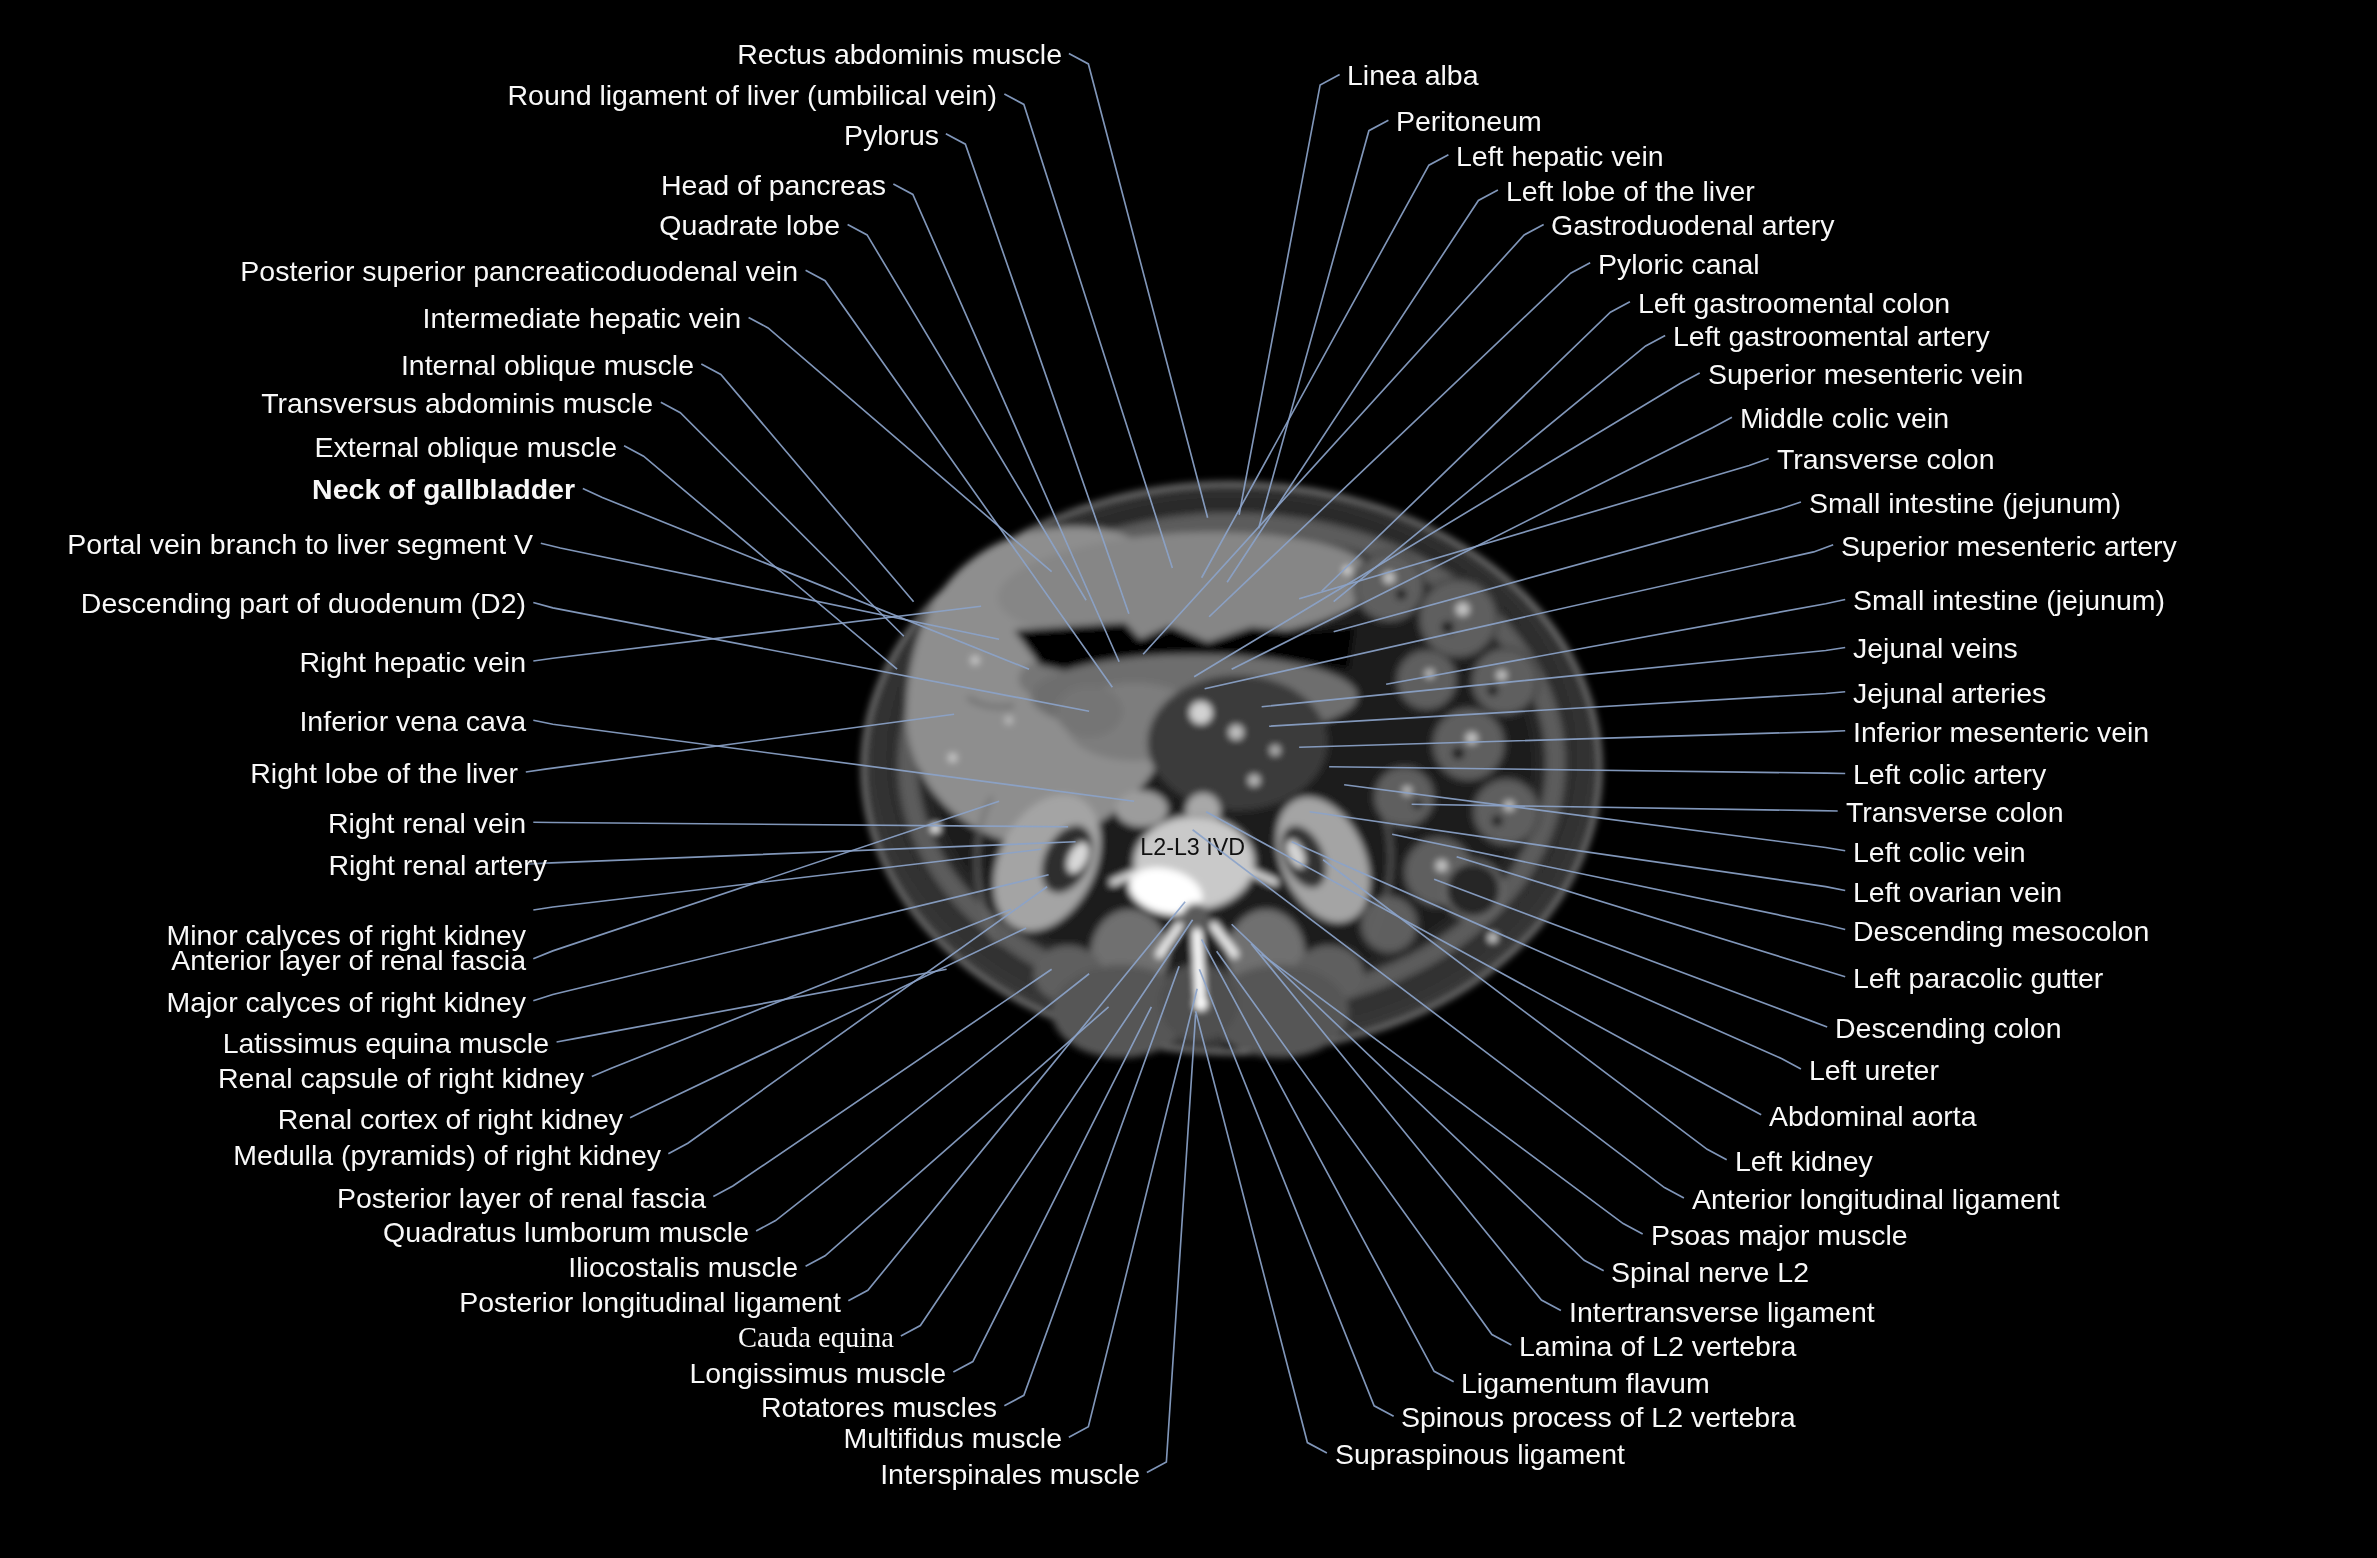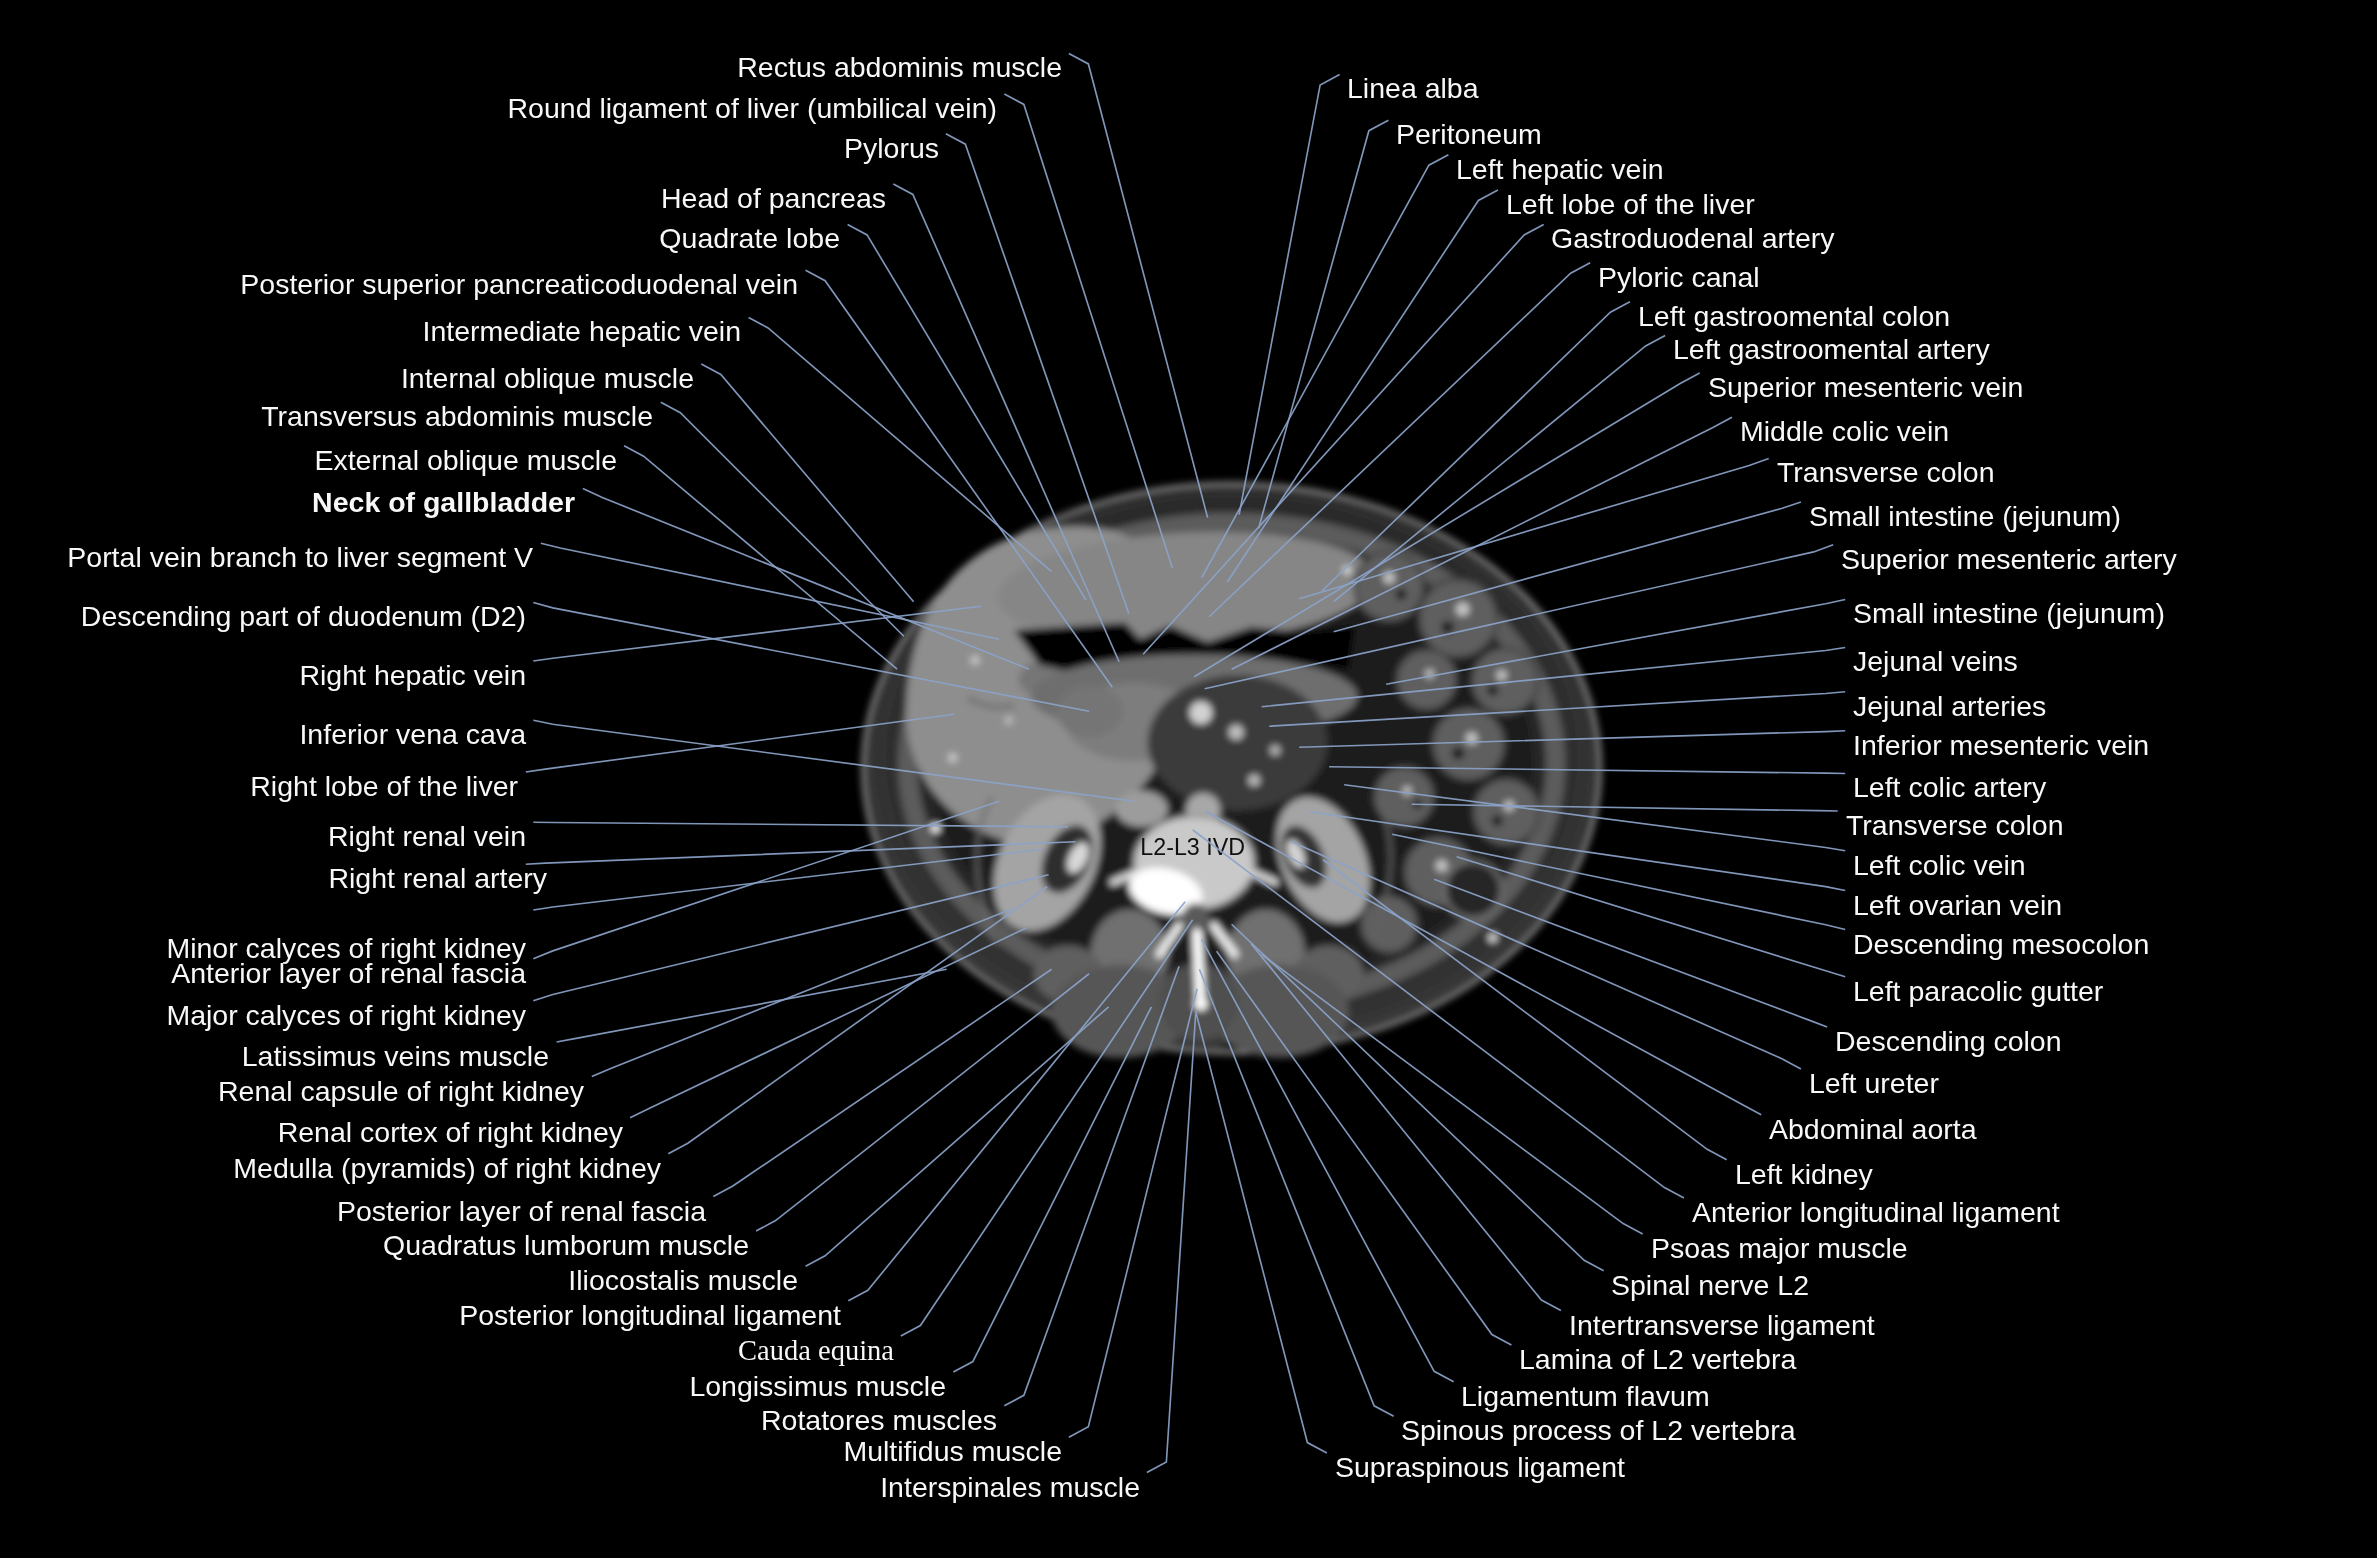--- a/index.html
+++ b/index.html
@@ -12,21 +12,21 @@
   #figure {
     position: relative;
     width: 2377px; height: 1559px;
     background: #000;
   }
   #ct-layer, #line-layer {
     position: absolute; left: 0; top: 0;
     width: 2377px; height: 1559px;
   }
   #labels-layer {
-    position: absolute; left: 0; top: 16px;
+    position: absolute; left: 0; top: 3px;
     width: 2377px; height: 1095px;
     pointer-events: none;
     text-align: center;
   }
   .anat-label {
     position: absolute;
     color: #f8f8f8;
     font-size: 28.5px;
     line-height: 1.1;
     white-space: nowrap;
@@ -262,21 +262,21 @@
       <div class="anat-label side-left" style="left: 533px; top: 543px;">Portal vein branch to liver segment V</div>
       <div class="anat-label side-left" style="left: 526px; top: 602px;">Descending part of duodenum (D2)</div>
       <div class="anat-label side-left" style="left: 526px; top: 661px;">Right hepatic vein</div>
       <div class="anat-label side-left" style="left: 526px; top: 720px;">Inferior vena cava</div>
       <div class="anat-label side-left" style="left: 518px; top: 772px;">Right lobe of the liver</div>
       <div class="anat-label side-left" style="left: 526px; top: 822px;">Right renal vein</div>
       <div class="anat-label side-left" style="left: 518px; top: 864px; margin-left: 29px;">Right renal artery</div>
       <div class="anat-label side-left" style="left: 526px; top: 910px; margin-top: 24px;">Minor calyces of right kidney</div>
       <div class="anat-label side-left" style="left: 526px; top: 959px;">Anterior layer of renal fascia</div>
       <div class="anat-label side-left" style="left: 526px; top: 1001px;">Major calyces of right kidney</div>
-      <div class="anat-label side-left" style="left: 549px; top: 1042px;">Latissimus veins muscle</div>
+      <div class="anat-label side-left" style="left: 549px; top: 1042px;">Latissimus equina muscle</div>
       <div class="anat-label side-left" style="left: 584px; top: 1077px;">Renal capsule of right kidney</div>
       <div class="anat-label side-left" style="left: 623px; top: 1118px;">Renal cortex of right kidney</div>
       <div class="anat-label side-left" style="left: 661px; top: 1154px;">Medulla (pyramids) of right kidney</div>
       <div class="anat-label side-left" style="left: 706px; top: 1197px;">Posterior layer of renal fascia</div>
       <div class="anat-label side-left" style="left: 749px; top: 1231px;">Quadratus lumborum muscle</div>
       <div class="anat-label side-left" style="left: 798px; top: 1266px;">Iliocostalis muscle</div>
       <div class="anat-label side-left" style="left: 841px; top: 1301px;">Posterior longitudinal ligament</div>
       <div class="anat-label side-left" style="left: 894px; top: 1336px; font-family: Liberation Serif, serif;">Cauda equina</div>
       <div class="anat-label side-left" style="left: 946px; top: 1372px;">Longissimus muscle</div>
       <div class="anat-label side-left" style="left: 997px; top: 1406px;">Rotatores muscles</div>

